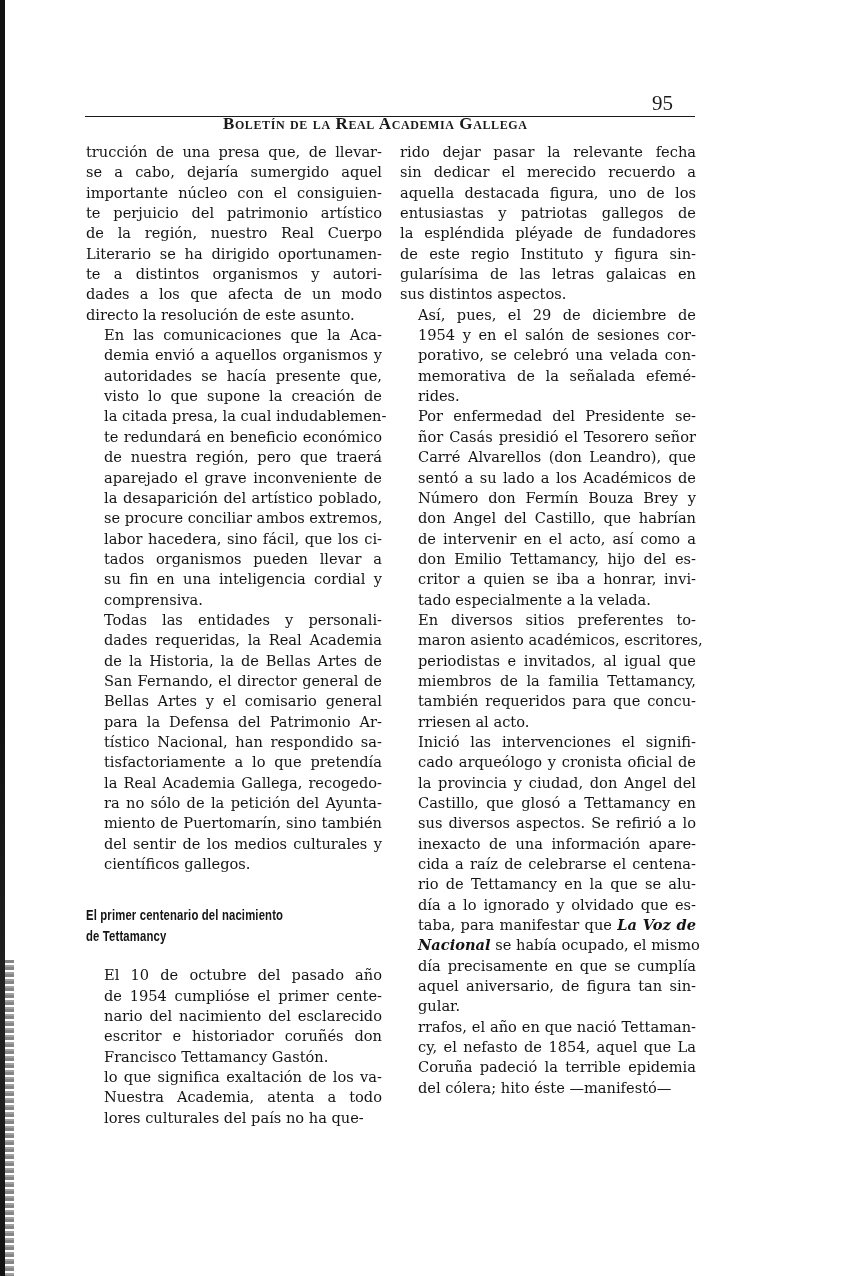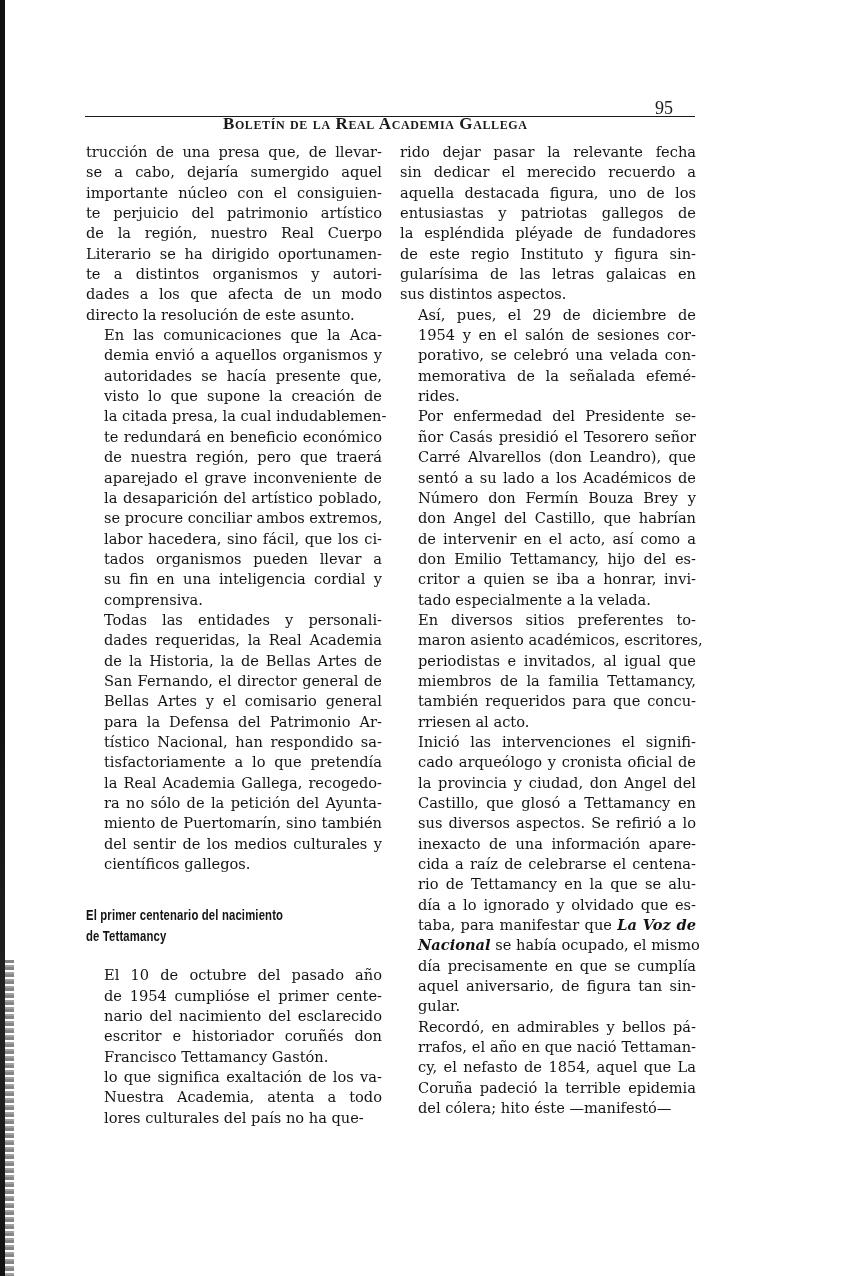--- a/index.html
+++ b/index.html
@@ -19,22 +19,22 @@
   }
   .running-head {
     position: absolute; left: 85px; top: 86px; width: 610px; height: 30px;
   }
   .running-title {
     position: absolute; left: 138px; top: 4px;
     font-family: "Liberation Serif", serif; font-variant: small-caps;
     font-size: 17px; letter-spacing: .6px; font-weight: bold; color: #1a1a1a; margin-top: 24px;
   }
   .page-number {
-    position: absolute; right: 22px; top: 12px;
-    font-family: "Liberation Serif", serif; font-size: 18px; color: #1a1a1a;
+    position: absolute; right: 22px; top: 5px;
+    font-family: "Liberation Serif", serif; font-size: 21px; color: #1a1a1a;
   }
   .head-rule {
     position: absolute; left: 85px; top: 116px; width: 610px; height: 0;
     border-top: 1.5px solid #1a1a1a;
   }
   .column {
     position: absolute; top: 142px; width: 296px;
     font-size: 14.6px; line-height: 20.35px; text-align: justify;
     hyphens: manual;
   }
@@ -173,19 +173,18 @@
       <span class="line">cida a raíz de celebrarse el centena-</span>
       <span class="line">rio de Tettamancy en la que se alu-</span>
       <span class="line">día a lo ignorado y olvidado que es-</span>
       <span class="line"><span>taba, para manifestar que </span><em>La Voz de</em></span>
       <span class="line"><em>Nacional</em><span> se había ocupado, el mismo</span></span>
       <span class="line">día precisamente en que se cumplía</span>
       <span class="line">aquel aniversario, de figura tan sin-</span>
       <span class="line last">gular.</span>
     </p>
     <p class="indent">
-      <span class="line">Recordó, en admirables y bellos pá-</span>
       <span class="line">rrafos, el año en que nació Tettaman-</span>
       <span class="line">cy, el nefasto de 1854, aquel que La</span>
       <span class="line">Coruña padeció la terrible epidemia</span>
       <span class="line last">del cólera; hito éste —manifestó—</span>
     </p>
   </div>
 
 </body></html>

